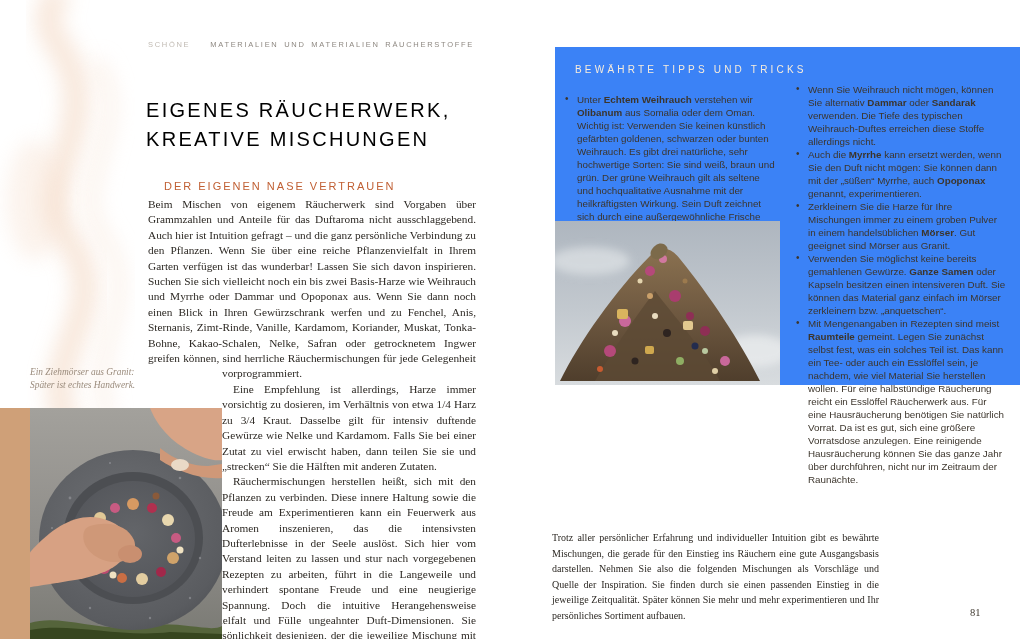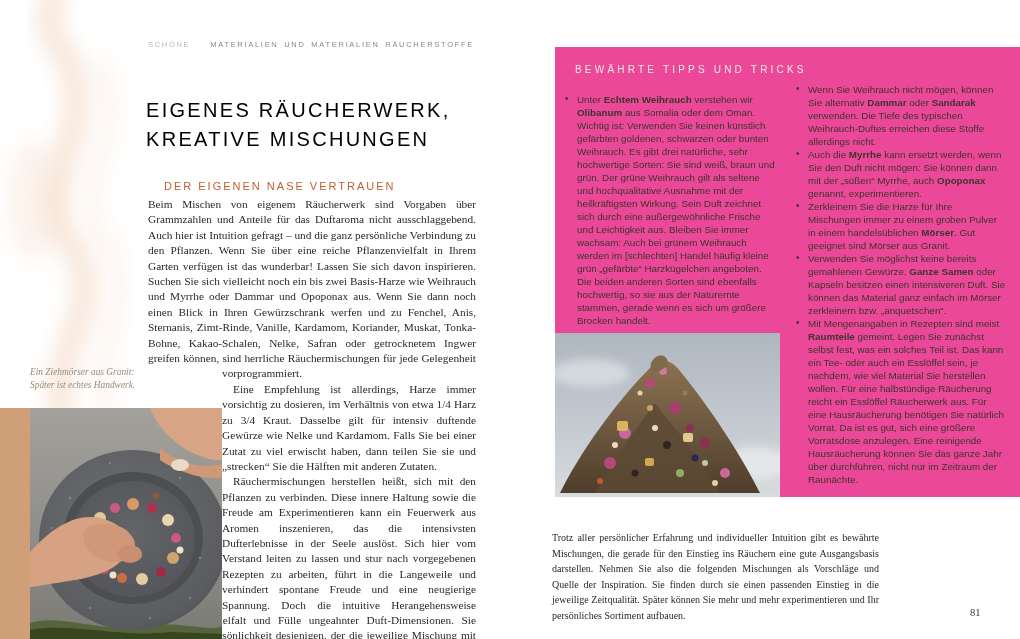--- a/index.html
+++ b/index.html
@@ -37,22 +37,22 @@
   }
   .caption{
     position:absolute;left:30px;top:366px;width:118px;
     font-family:"Liberation Serif",serif;font-style:italic;
     font-size:9.4px;line-height:13px;color:#9a8b7c;
   }
   .left-strip{position:absolute;left:0;top:408px;width:30px;height:231px;background:#cfa078;}
   .mortar-photo{position:absolute;left:30px;top:408px;width:192px;height:231px;overflow:hidden;}
   
   .tips-box{
-    position:absolute;left:555px;top:47px;width:465px;height:450px;
-    background:#ec4899;
+    position:absolute;left:555px;top:47px;width:465px;height:338px;
+    background:#3b82f6;
   }
   .tips-title{
     position:absolute;left:20px;top:17px;
     color:#f7ecdc;font-size:10px;letter-spacing:3.2px;white-space:nowrap;
   }
   .tips{list-style:none;margin:0;padding:0;
     font-size:9.8px;line-height:13px;color:#3c352c;}
   .tips li{position:relative;padding-left:13px;margin:0;}
   .tips li::before{content:"•";position:absolute;left:1px;top:-1px;font-size:10px;}
   .tips b{font-weight:700;}

